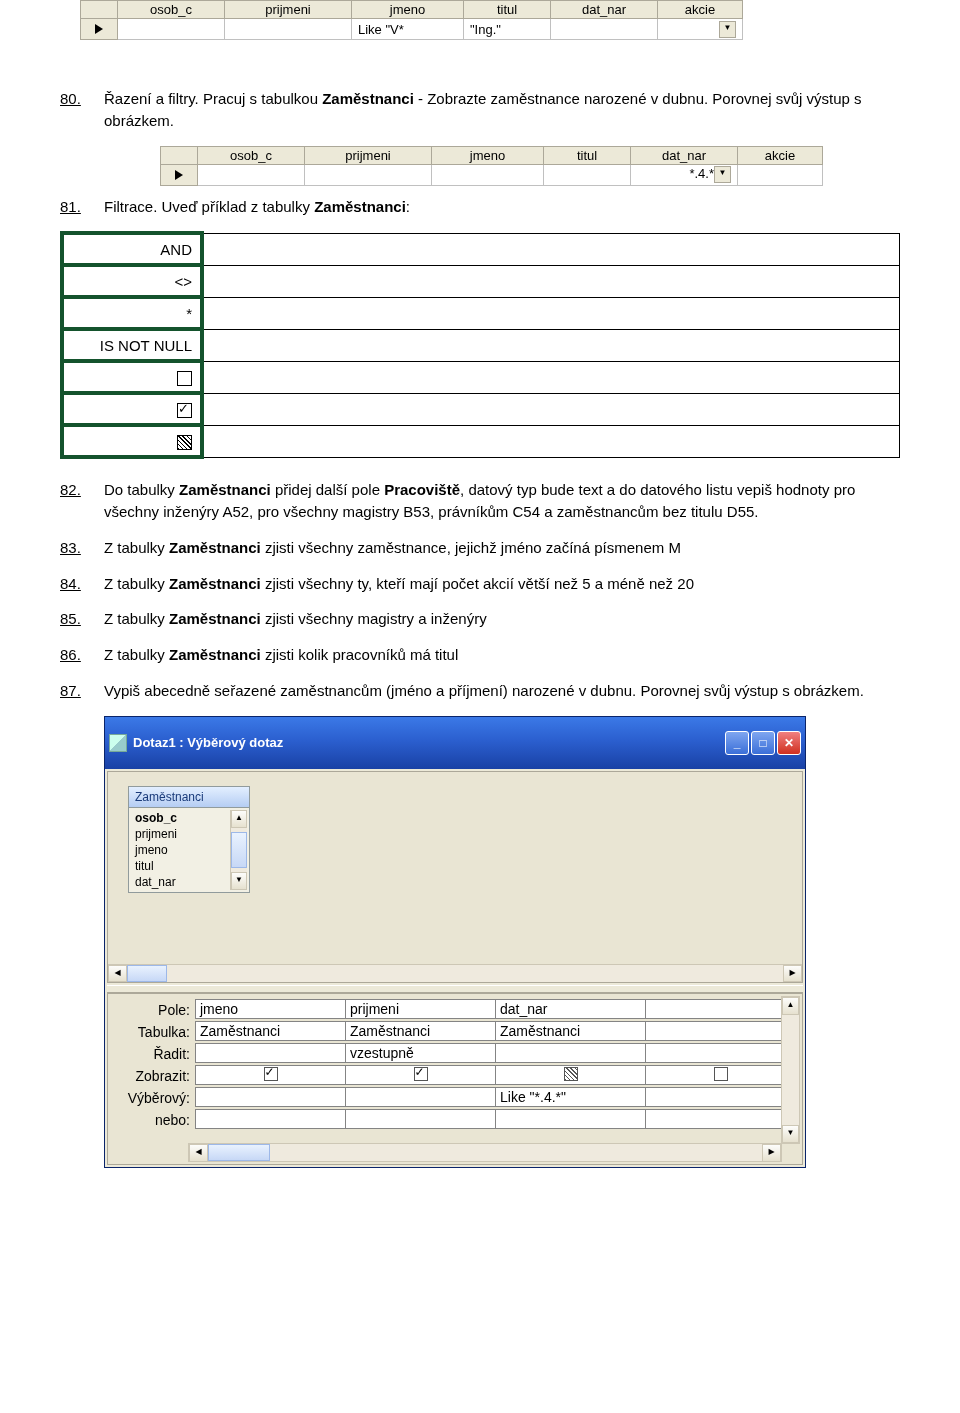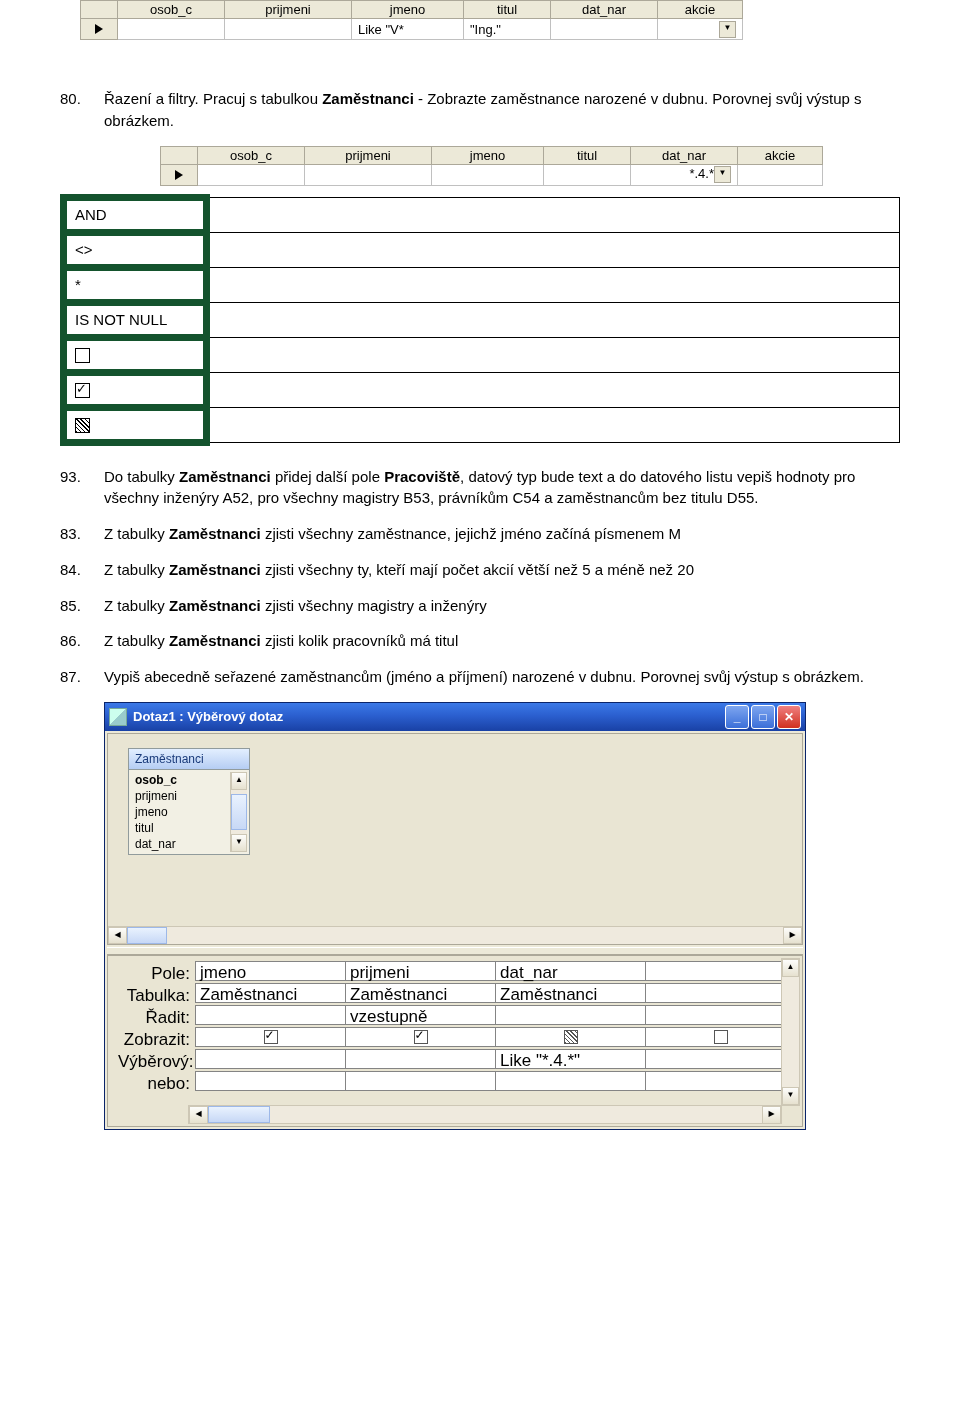--- a/index.html
+++ b/index.html
@@ -65,36 +65,37 @@
   }
   ol.tasks > li {
     display: flex;
     align-items: flex-start;
     margin: 10px 0 14px 0;
     line-height: 1.45;
   }
   ol.tasks .num {
     width: 44px;
     flex-shrink: 0;
+    text-decoration: underline;
   }
   ol.tasks .body { flex: 1; }
   .boldspan { font-weight: bold; }
   .filter-table {
     border-collapse: collapse;
     width: 840px;
     margin: 6px 0 20px 0;
     font-size: 15px;
   }
   .filter-table td {
     border: 1px solid #000;
     padding: 4px 8px;
     height: 20px;
     vertical-align: middle;
   }
-  .filter-table td:first-child { width: 120px; border:7px solid #14532d; }
+  .filter-table td:first-child { width: 120px; border:4px solid #14532d;text-align:right; }
   .cb {
     display: inline-block;
     width: 13px; height: 13px;
     border: 1px solid #000;
     background: #fff;
     vertical-align: middle;
     position: relative;
   }
   .cb.chk::after {
     content: "✓";
@@ -114,21 +115,21 @@
     background: #ece9d8;
     font-family: Tahoma, sans-serif;
     font-size: 12px;
   }
   .titlebar {
     height: 28px;
     background: linear-gradient(to bottom,#3b79e7 0%,#2b5fcf 45%,#1941a5 100%);
     color: #fff;
     display: flex;
     align-items: center;
-    padding: 0 4px;
+    padding: 12px 4px;
   }
   .titlebar .ticon {
     width: 16px; height: 16px;
     background: #fff;
     margin-right: 6px;
     display:inline-block;
     border:1px solid #7a9; 
     background:linear-gradient(135deg,#cfe 50%,#9cc 50%);
   }
   .titlebar .ttitle { flex:1; font-weight:bold; font-size:13px;}
@@ -196,21 +197,21 @@
     margin:0 2px 2px 2px;
     padding:0;
     height:170px;
     position:relative;
     overflow:hidden;
   }
   .qbe{
     display:grid;
     grid-template-columns: 78px 150px 150px 150px 150px;
     position:absolute; top:6px; left:10px; right:23px;
-    font-size:17px;
+    font-size:14px;
   }
   .qbe .lab{
     text-align:right; padding:2px 6px 2px 0; height:18px;
   }
   .qbe .cell{
     background:#fff; border:1px solid #848484; margin:-1px 0 0 -1px;
     padding:1px 4px; height:16px; position:relative;
   }
   .qbe .cell.center{text-align:center;}
   .qbe .chk2{
@@ -289,20 +290,26 @@
     <td></td>
     <td></td>
     <td></td>
     <td></td>
     <td class="dropdown-cell" style="text-align:right"><span>*.4.*</span><span class="dd-btn">▼</span></td>
     <td></td>
   </tr>
 </tbody>
     </table>
 
+<ol class="tasks">
+  <li>
+    <span class="num">81.</span>
+    <span class="body"><span>Filtrace. Uveď příklad z tabulky </span><span class="boldspan">Zaměstnanci</span><span>:</span></span>
+  </li>
+</ol>
 
 <table class="filter-table">
   <tbody>
         <tr>
           <td>AND</td>
           <td></td>
         </tr>
   <tr>
           <td>&lt;&gt;</td>
           <td></td>
@@ -325,21 +332,21 @@
         </tr>
   <tr>
           <td><span class="cb hatch"></span></td>
           <td></td>
         </tr>
 </tbody>
     </table>
 
 <ol class="tasks">
   <li>
-    <span class="num">93.</span>
+    <span class="num">82.</span>
     <span class="body"><span>Do tabulky </span><span class="boldspan">Zaměstnanci</span><span> přidej další pole </span><span class="boldspan">Pracoviště</span><span>, datový typ bude text a do datového listu vepiš hodnoty pro všechny inženýry A52, pro všechny magistry B53, právníkům C54 a zaměstnancům bez titulu D55.</span></span>
   </li>
   <li>
     <span class="num">83.</span>
     <span class="body"><span>Z tabulky </span><span class="boldspan">Zaměstnanci</span><span> zjisti všechny zaměstnance, jejichž jméno začíná písmenem M</span></span>
   </li>
   <li>
     <span class="num">84.</span>
     <span class="body"><span>Z tabulky </span><span class="boldspan">Zaměstnanci</span><span> zjisti všechny ty, kteří mají počet akcií větší než 5 a méně než 20</span></span>
   </li>

